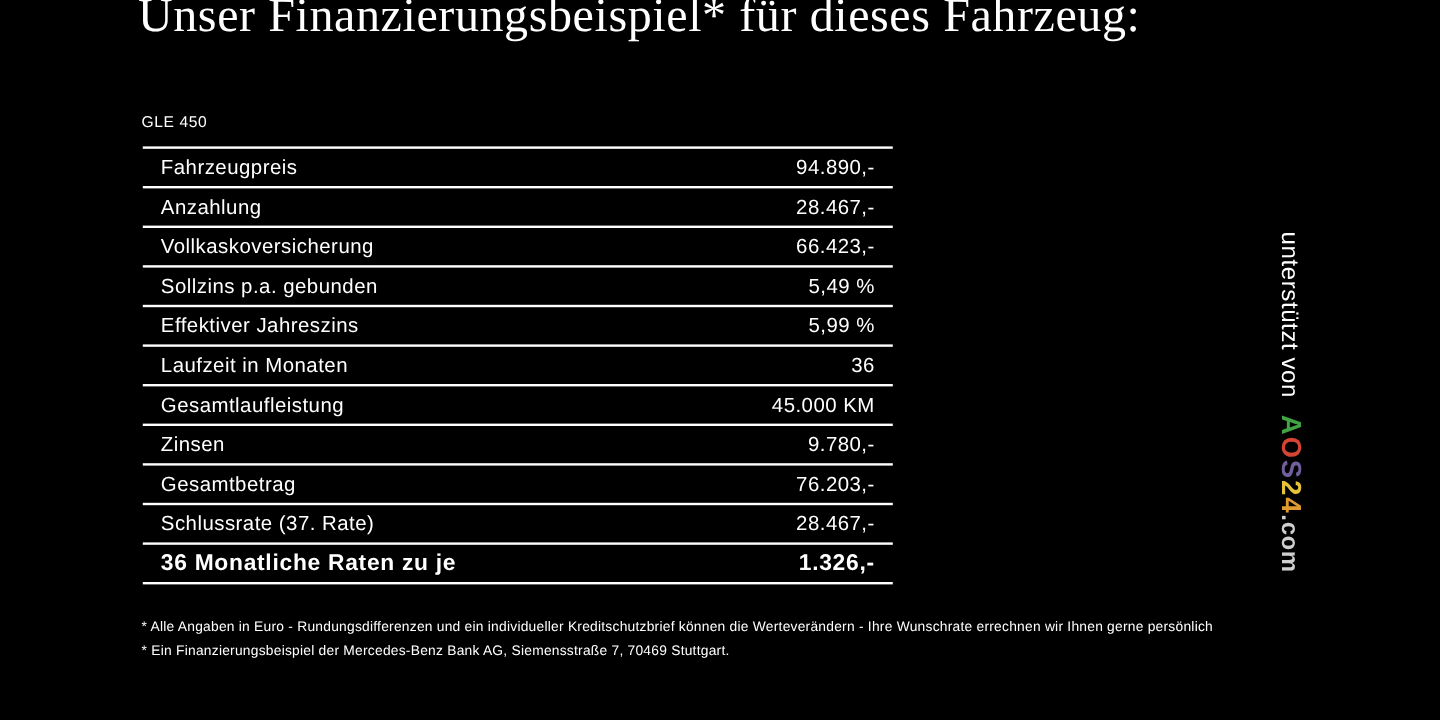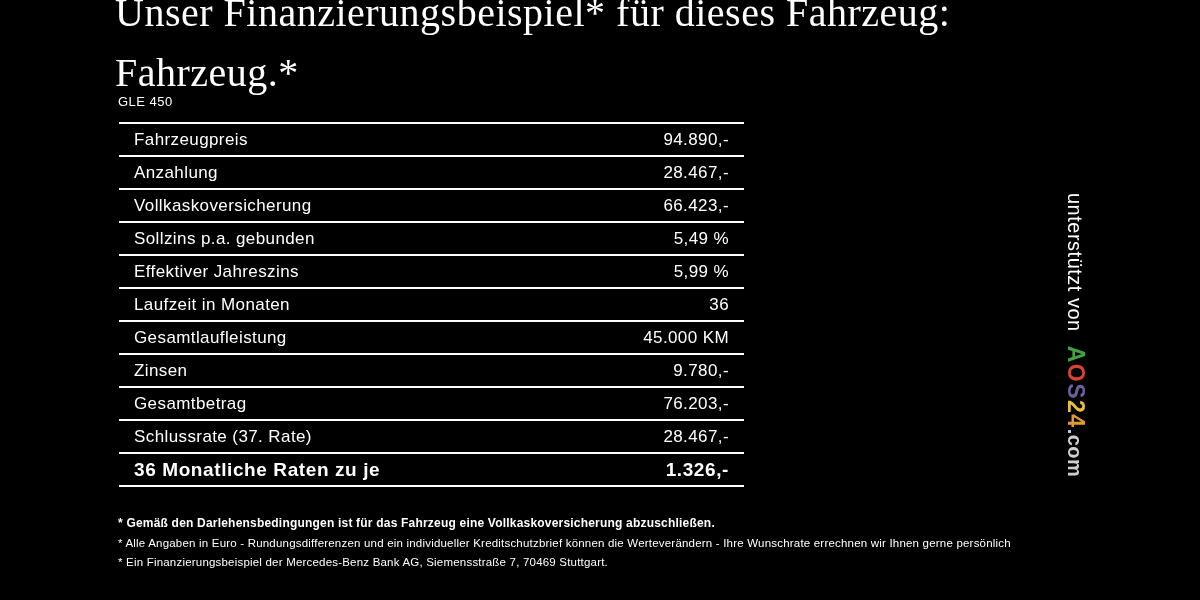--- a/index.html
+++ b/index.html
@@ -41,21 +41,21 @@
     font-size:20px; letter-spacing:0.5px;
   }
   .side .logo { margin-left:14px; font-weight:bold; font-size:23px; letter-spacing:1.5px; }
   .side .suffix { color:#cfcfcf; font-size:20px; letter-spacing:0.5px; }
 </style>
 </head>
 <body>
 
 <div class="stage">
 
-  <h1 class="title"><span>Unser Finanzierungsbeispiel* für dieses Fahrzeug:</span><br><span>Fahrzeug.*</span></h1>
+  <h1 class="title"><span>Unser Finanzierungsbeispiel* für dieses Fahrzeug:</span><br></h1>
 
   <div class="model">GLE 450</div>
 
   <table class="fin">
     <tbody>
       <tr>
         <td class="lbl">Fahrzeugpreis</td>
         <td class="val">94.890,-</td>
       </tr>
       <tr>
@@ -95,20 +95,19 @@
         <td class="val">28.467,-</td>
       </tr>
       <tr class="em">
         <td class="lbl">36 Monatliche Raten zu je</td>
         <td class="val">1.326,-</td>
       </tr>
     </tbody>
   </table>
 
   <div class="notes">
-    <div class="n1">* Gemäß den Darlehensbedingungen ist für das Fahrzeug eine Vollkaskoversicherung abzuschließen.</div>
     <div>* Alle Angaben in Euro - Rundungsdifferenzen und ein individueller Kreditschutzbrief können die Werteverändern - Ihre Wunschrate errechnen wir Ihnen gerne persönlich</div>
     <div>* Ein Finanzierungsbeispiel der Mercedes-Benz Bank AG, Siemensstraße 7, 70469 Stuttgart.</div>
   </div>
 
   <div class="side"><span>unterstützt von</span><span class="logo"><span style="color: rgb(65, 163, 68);">A</span><span style="color: rgb(214, 68, 52);">O</span><span style="color: rgb(111, 95, 156);">S</span><span style="color: rgb(229, 194, 58);">2</span><span style="color: rgb(224, 154, 48);">4</span><span class="suffix">.com</span></span></div>
 
 </div>
 
 </body></html>

